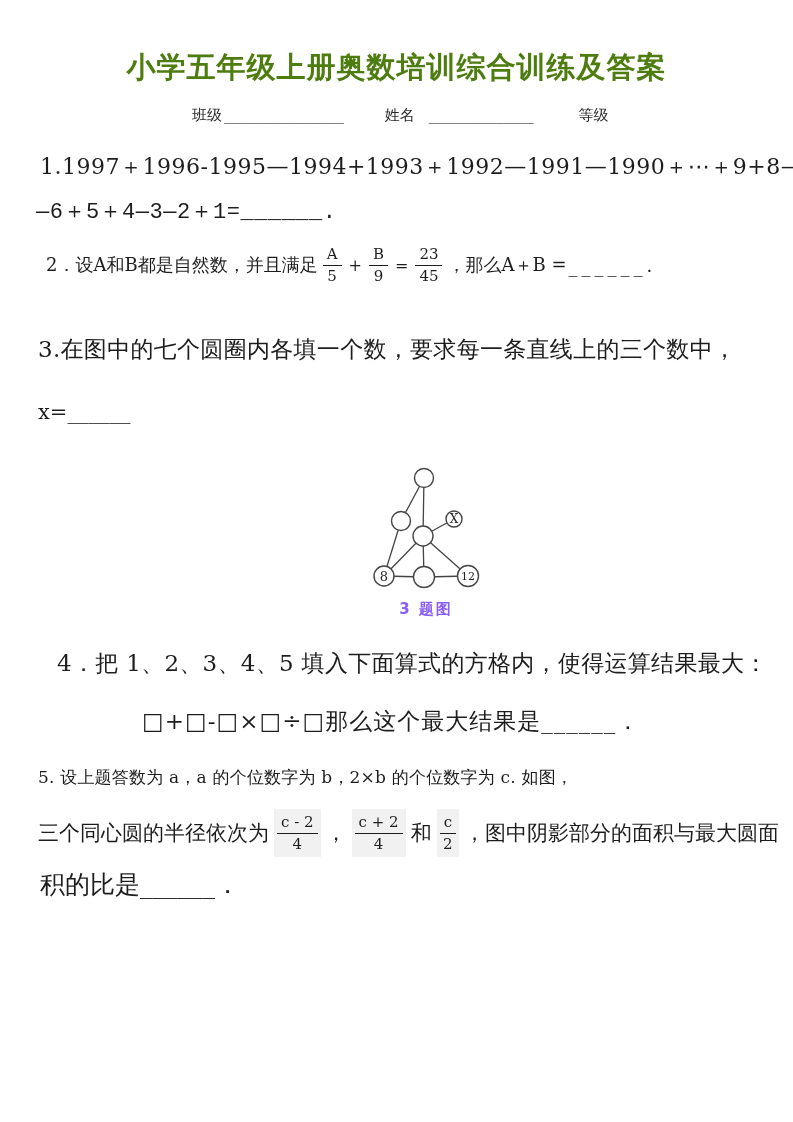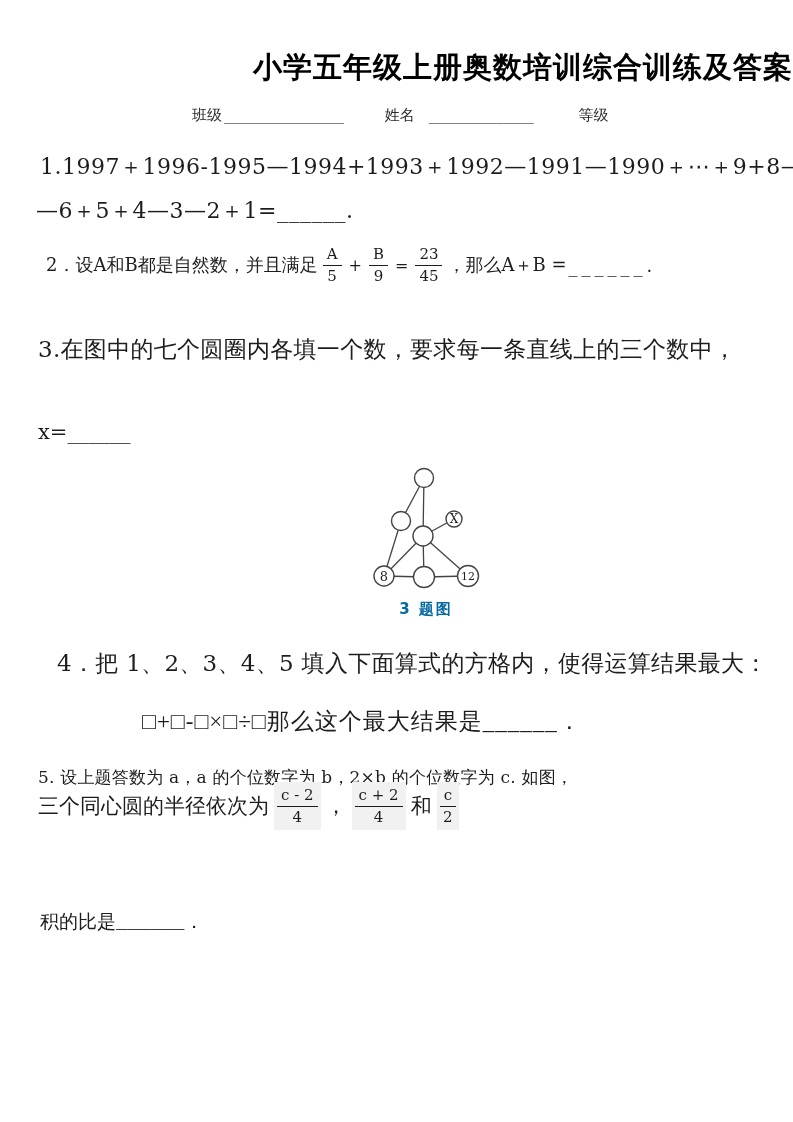--- a/index.html
+++ b/index.html
@@ -9,87 +9,87 @@
     height: 1122px;
     background: #ffffff;
     overflow: hidden;
     color: #1d1d1d;
     font-family: "DejaVu Serif", "Liberation Serif", serif;
   }
   .abs { position: absolute; white-space: nowrap; }
 
   .doc-title {
     top: 48px; left: 0; width: 793px;
-    text-align: right;
+    text-align: center;
     font-family: "DejaVu Sans", "Liberation Sans", sans-serif;
     font-weight: bold;
     font-size: 29px;
     letter-spacing: 1px;
-    color: #000000; 
+    color: #4d7c0f; 
   }
 
   .header-line {
     top: 106px; left: 168px;
     font-size: 15px;
     color: #2a2a2a;
   }
   .header-line .lbl { margin-right: 2px; margin-left: 24px; }
   .header-line .blank { letter-spacing: 0; }
   .gap-s { display: inline-block; width: 12px; }
   .gap-m { display: inline-block; width: 16px; }
 
   .q1-l1 { top: 152px; left: 40px; font-size: 22px; letter-spacing: 0.5px; }
-  .q1-l2 { top: 196px; left: 36px; font-size: 22px; letter-spacing: 0.5px; }
+  .q1-l2 { top: 196px; left: 36px; font-size: 22px; letter-spacing: 0.5px; font-family: Liberation Mono, monospace; }
 
   .q2-row {
     top: 238px; left: 46px; height: 54px;
     display: flex; align-items: center;
     font-size: 18px;
   }
   .frac {
     display: inline-flex; flex-direction: column; align-items: center;
     font-size: 15px; line-height: 1.25;
     margin: 0 5px;
   }
   .frac .num { border-bottom: 1.5px solid #1d1d1d; padding: 0 4px 1px; }
   .frac .den { padding-top: 1px; }
   .frac-op { margin: 0 2px; font-size: 16px; }
   .dashed-blank { letter-spacing: 4px; margin-left: 2px; }
 
   .q3-l1 { top: 318px; left: 38px; font-size: 23px; letter-spacing: 0.3px; margin-top: 16px; }
   .q3-l2 { top: 363px; left: 38px; font-size: 23px; letter-spacing: 0.3px; }
-  .q3-l3 { top: 420px; left: 38px; font-size: 21px; }
+  .q3-l3 { top: 400px; left: 38px; font-size: 21px; }
 
   .diagram-wrap { top: 460px; left: 358px; width: 136px; text-align: center; }
   .diagram-caption {
     margin-top: 4px;
     font-family: "DejaVu Sans", "Liberation Sans", sans-serif;
     font-size: 15px;
     font-weight: 600;
     letter-spacing: 2px;
-    color: #0369a1;
+    color: #8b5cf6;
   }
   .diagram-svg line { stroke: #444; stroke-width: 1.3; }
   .diagram-svg circle { fill: #ffffff; stroke: #444; stroke-width: 1.4; }
   .diagram-svg text {
     font-family: "DejaVu Serif", "Liberation Serif", serif;
     fill: #222;
   }
 
   .q4-l1 { top: 648px; left: 57px; font-size: 23px; letter-spacing: 0.3px; }
-  .q4-l2 { top: 706px; left: 142px; font-size: 23px; letter-spacing: 1px; font-family: Liberation Serif, serif; }
+  .q4-l2 { top: 706px; left: 142px; font-size: 23px; letter-spacing: 1px; }
 
   .q5-l1 { top: 766px; left: 38px; font-size: 17px; letter-spacing: 0.2px; }
   .q5-row {
-    top: 777px; left: 38px; height: 58px;
+    top: 804px; left: 38px; height: 58px;
     display: flex; align-items: center;
     font-size: 21px;
   }
   .q5-row .frac { background: #f1f1f1; padding: 4px 3px; }
-  .q5-l3 { top: 909px; left: 40px; font-size: 19px; font-family: Liberation Mono, monospace; }
+  .q5-l3 { top: 868px; left: 40px; font-size: 25px; }
 </style>
 </head>
 <body>
 
 <div class="page">
 
   <div class="abs doc-title">小学五年级上册奥数培训综合训练及答案</div>
 
   <div class="abs header-line">
     <span class="lbl">班级</span><span class="blank">________________</span><span class="gap-s"></span>
@@ -163,17 +163,18 @@
     <span>，</span>
     <span class="frac">
       <span class="num">c + 2</span>
       <span class="den">4</span>
     </span>
     <span>和</span>
     <span class="frac">
       <span class="num">c</span>
       <span class="den">2</span>
     </span>
+    <span>，图中阴影部分的面积与最大圆面</span>
   </div>
 
   <div class="abs q5-l3">积的比是______．</div>
 
 </div>
 
 </body></html>

